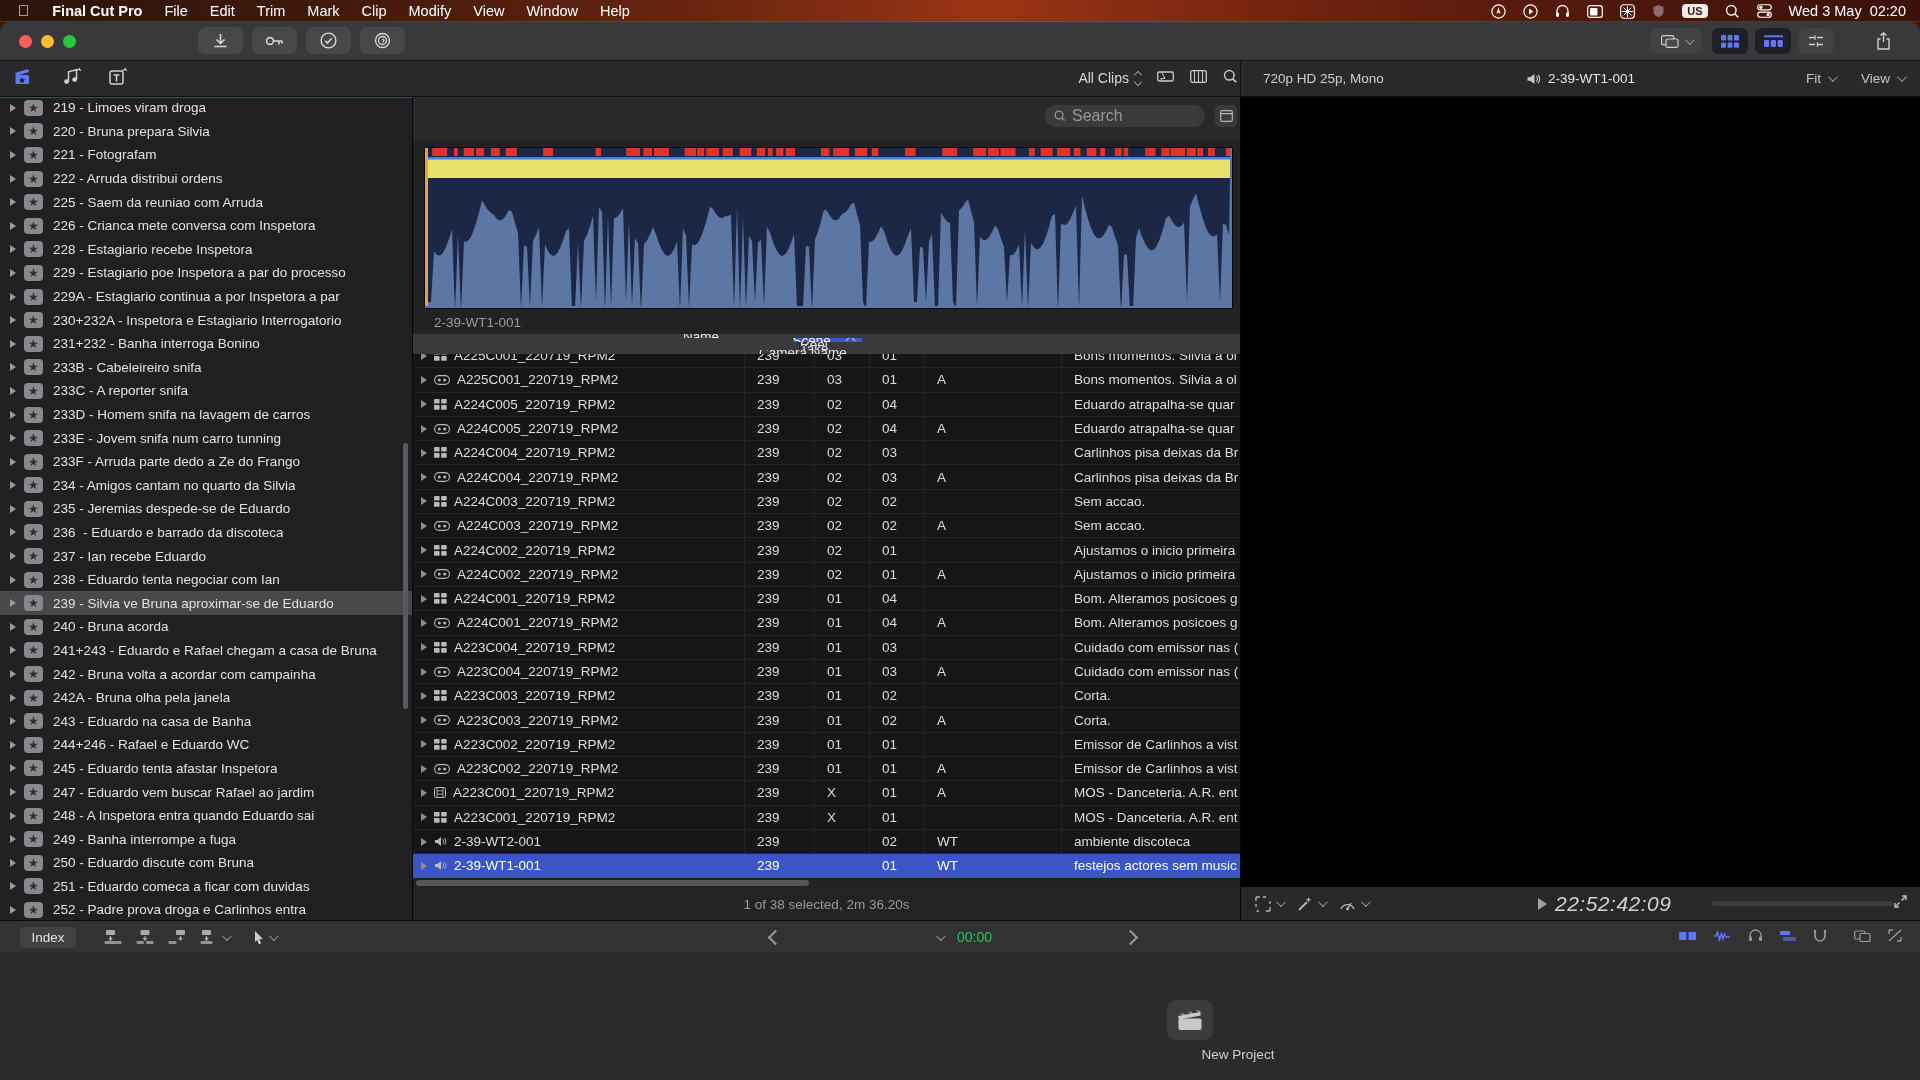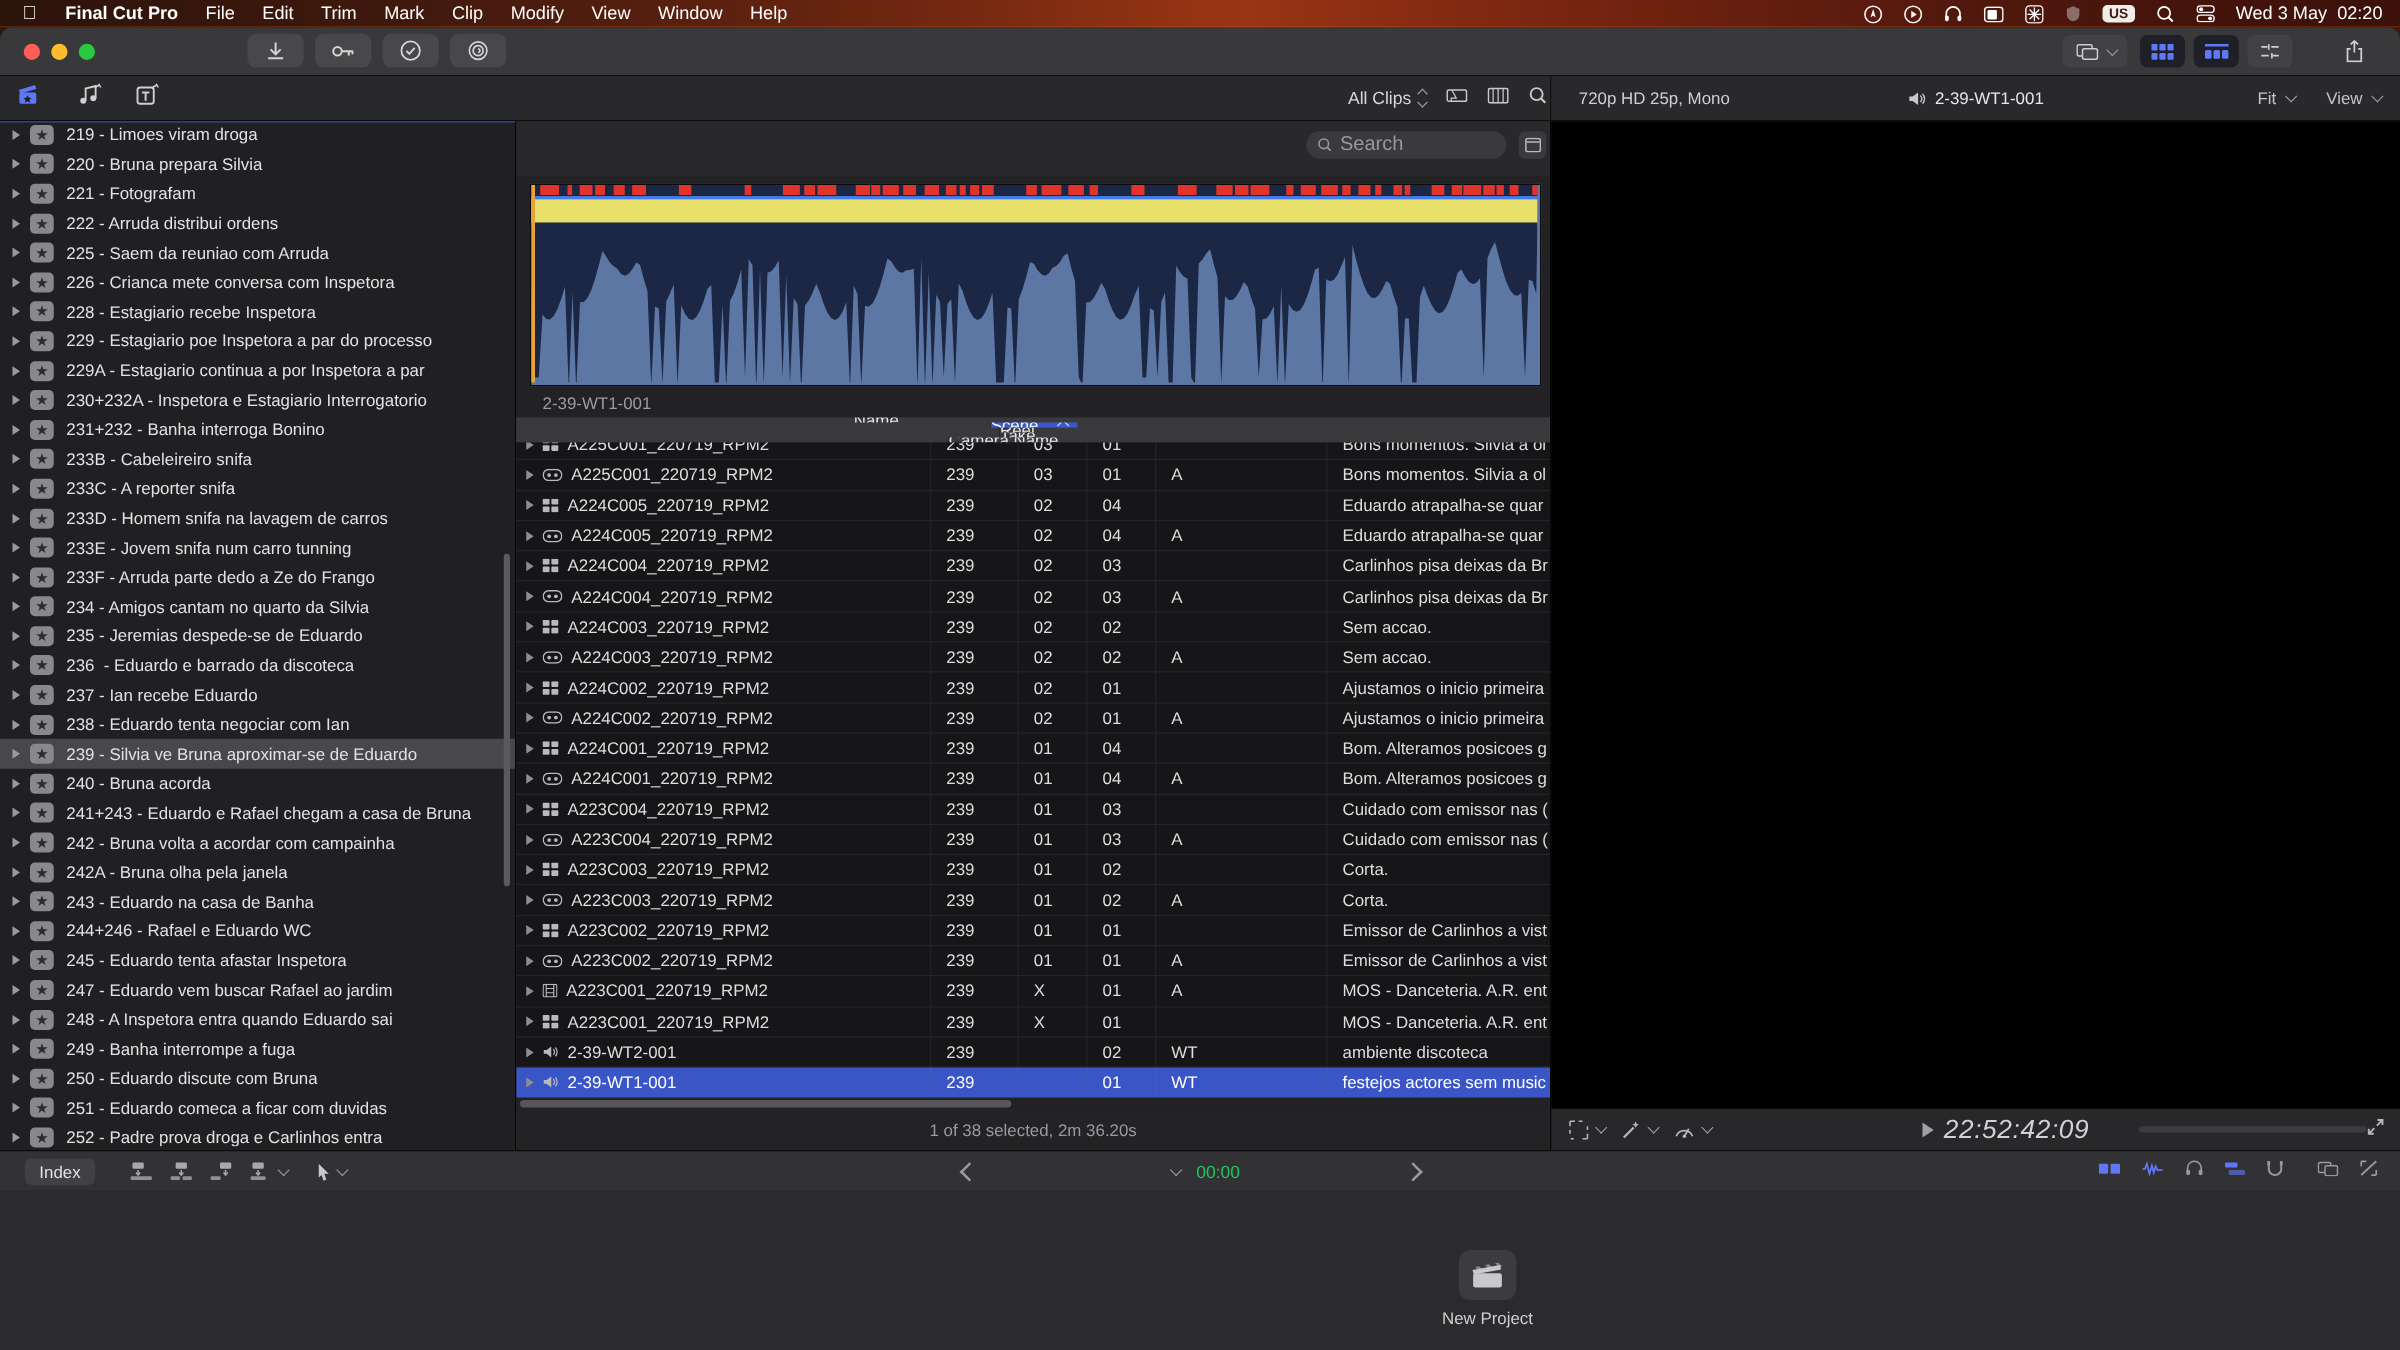--- a/index.html
+++ b/index.html
@@ -107,21 +107,21 @@
   .tlb-ico{margin-left:14px;display:flex;align-items:center;gap:4px;}
   #tl-center{position:absolute;left:770px;display:flex;align-items:center;gap:0;color:#9a9a9e;}
   .nav-chev{width:9px;height:9px;border-right:2px solid #9a9a9e;border-bottom:2px solid #9a9a9e;display:inline-block;}
   .nav-chev.left{transform:rotate(135deg);} .nav-chev.right{transform:rotate(-45deg);}
   #tl-timecode{color:#22c55e;font-size:14px;margin:0 8px;}
   #tl-right{position:absolute;right:18px;display:flex;align-items:center;gap:17px;}
 
   
   #tl-area{left:0;top:930px;width:1920px;height:150px;background:#2b2b2d;}
   #new-project{left:1167px;top:48px;width:46px;height:40px;border-radius:9px;background:#3c3c3e;display:flex;align-items:center;justify-content:center;}
-  #new-project-label{left:1190px;top:95px;transform:translateX(-50%);color:#cfcfd1;font-size:13.5px;white-space:nowrap;} 
+  #new-project-label{left:1238px;top:95px;transform:translateX(-50%);color:#cfcfd1;font-size:13.5px;white-space:nowrap;} 
   svg{flex:none;}
 </style>
 </head>
 <body>
 
 <div id="stage">
 
   <div class="abs" id="desktop-strip"></div>
 
   <div class="abs" id="menubar">

